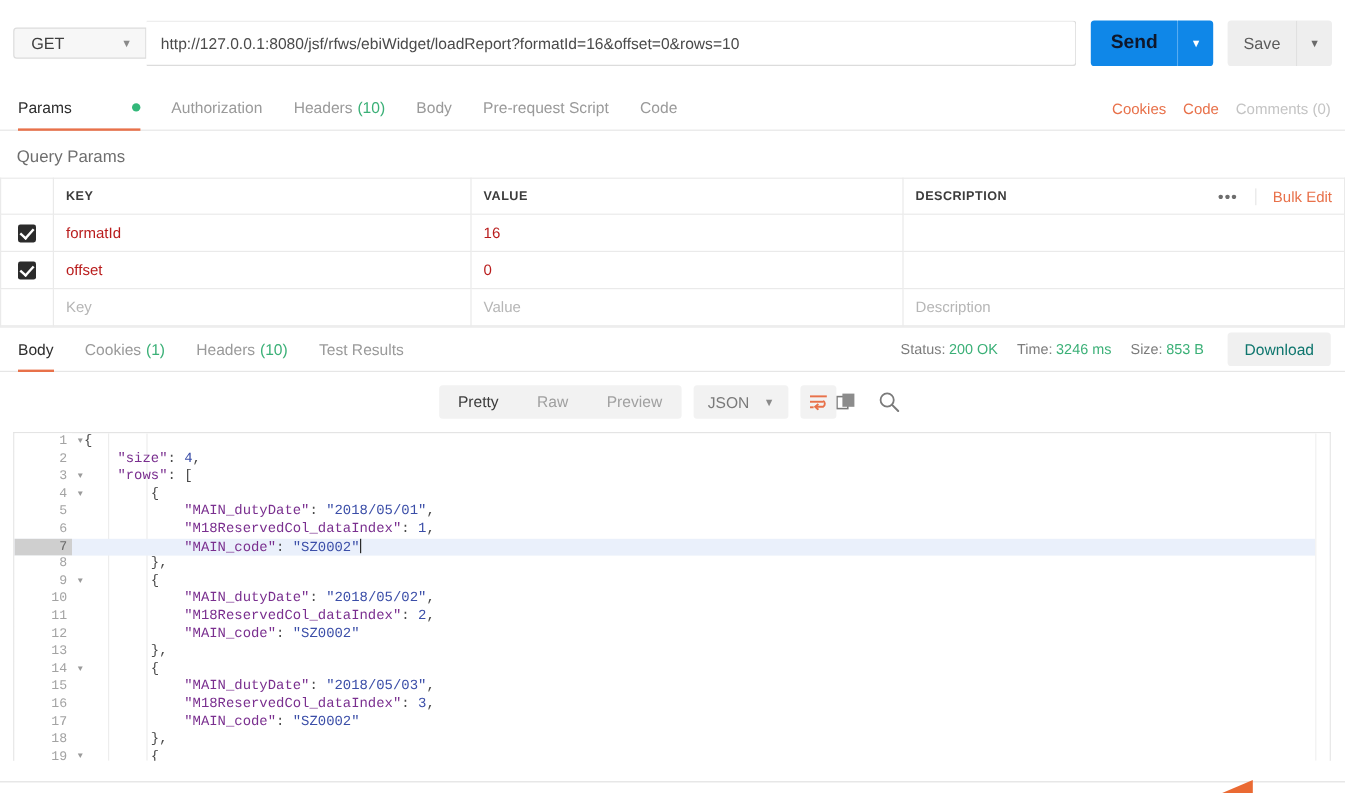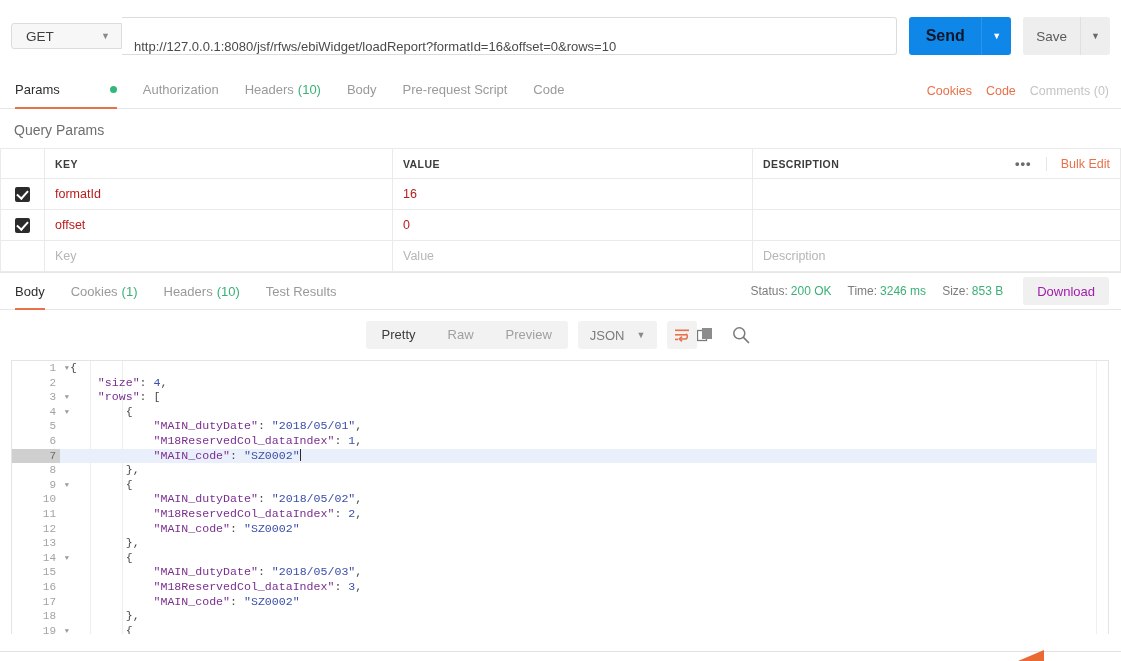--- a/index.html
+++ b/index.html
@@ -28,21 +28,21 @@
     cursor: pointer;
     flex: 0 0 auto;
   }
   .method-select .caret { color: #8a8a8a; font-size: 9px; }
   .url-input {
     flex: 1 1 auto; height: 38px;
     border: 1px solid #dcdcdc;
     border-left: none;
     background: #ffffff;
     border-radius: 0 3px 3px 0;
-    display: flex; align-items: flex-end;
+    display: flex; align-items: center;
     padding: 0 12px;
     font-size: 13px; color: #4a4a4a;
     overflow: hidden; white-space: nowrap;
   }
   .send-group { display: flex; margin-left: 12px; flex: 0 0 auto; }
   .btn-send {
     height: 38px; min-width: 72px;
     background: #0f87e8;
     color: #0f172a;
     border: none; border-radius: 3px 0 0 3px;
@@ -180,21 +180,21 @@
   .res-tab:first-child { padding-left: 4px; }
   .res-tab.active { color: #2e2e2e; }
   .res-tab.active::after {
     content: ""; position: absolute;
     left: 4px; right: 13px; bottom: -1px; height: 2px; background: #e8714a;
   }
   .res-meta { display: flex; align-items: center; gap: 16px; font-size: 12px; }
   .meta-item { color: #7c7c7c; }
   .meta-item b { font-weight: normal; color: #3bb077; margin-left: 3px; }
   .btn-download {
-    background: #f0f0f0; color: #a21caf;
+    background: #f0f0f0; color: #0f766e;
     border: none; border-radius: 3px;
     height: 28px; padding: 0 14px; font-size: 13px;
     cursor: pointer; margin-left: 4px;
     font-family: "Liberation Sans", sans-serif;
   }
 
   
   .body-toolbar {
     display: flex; align-items: center; justify-content: center;
     height: 50px; padding: 0 16px 0 11px;

